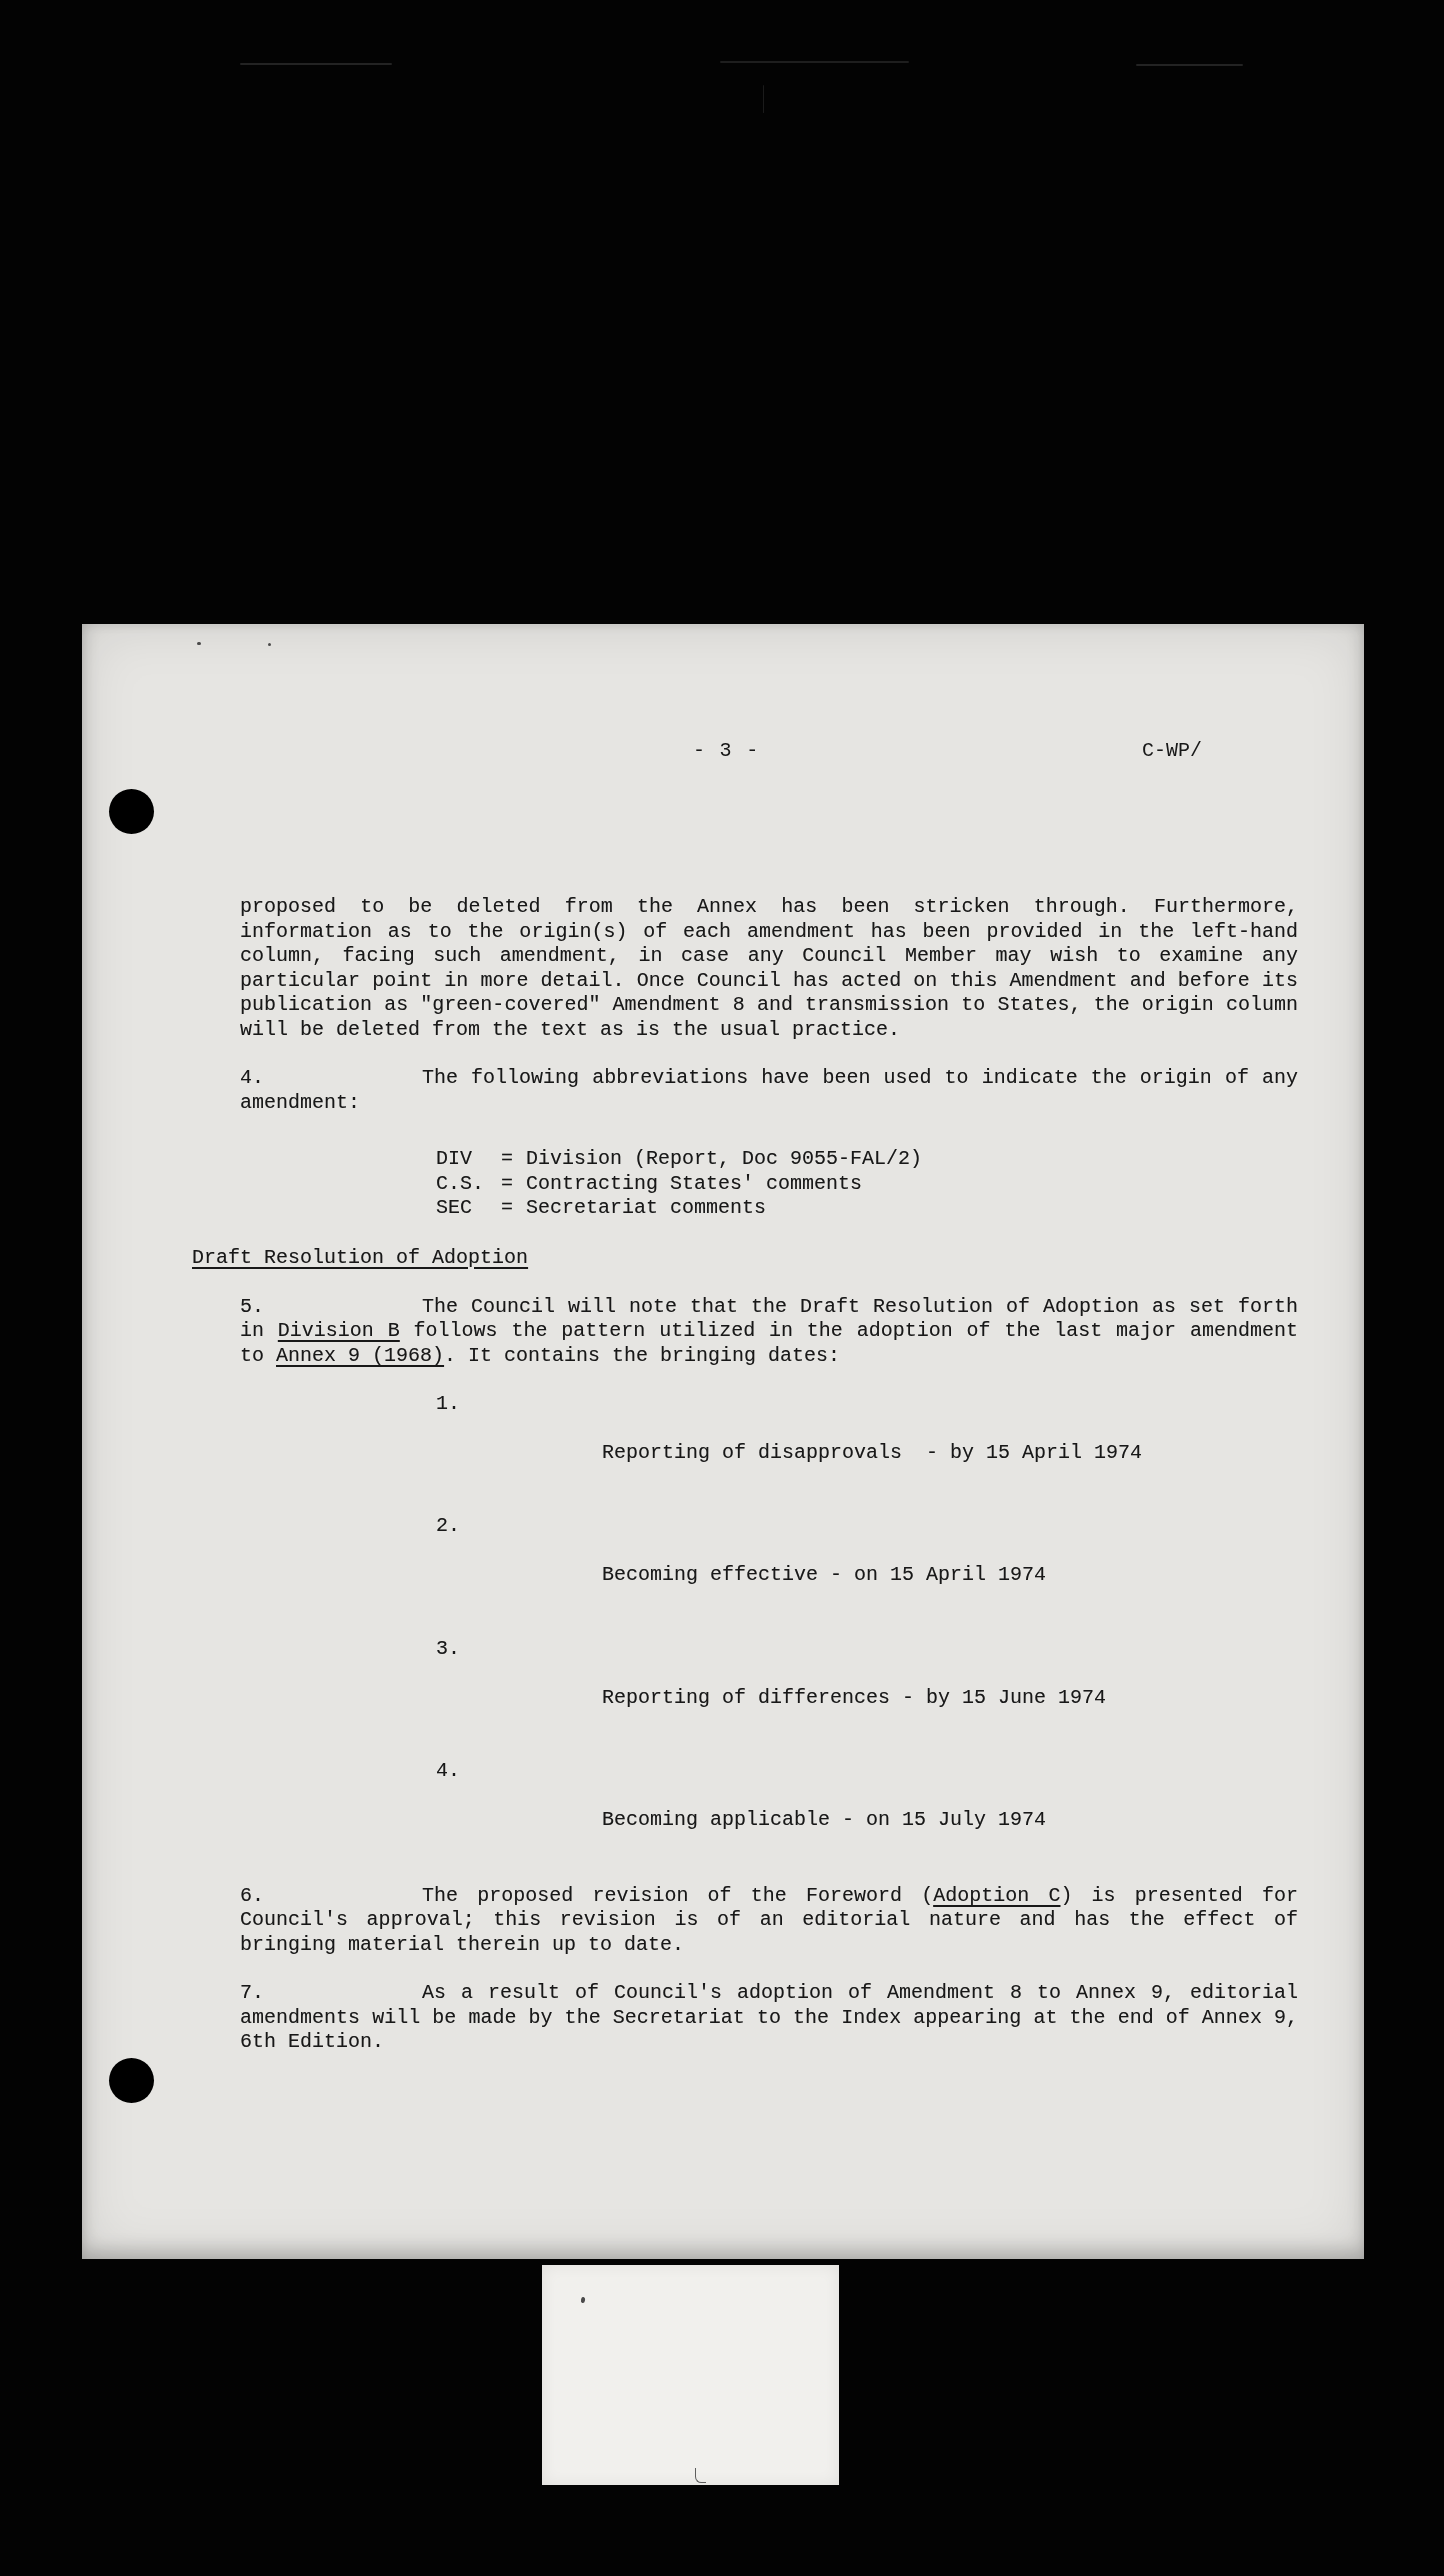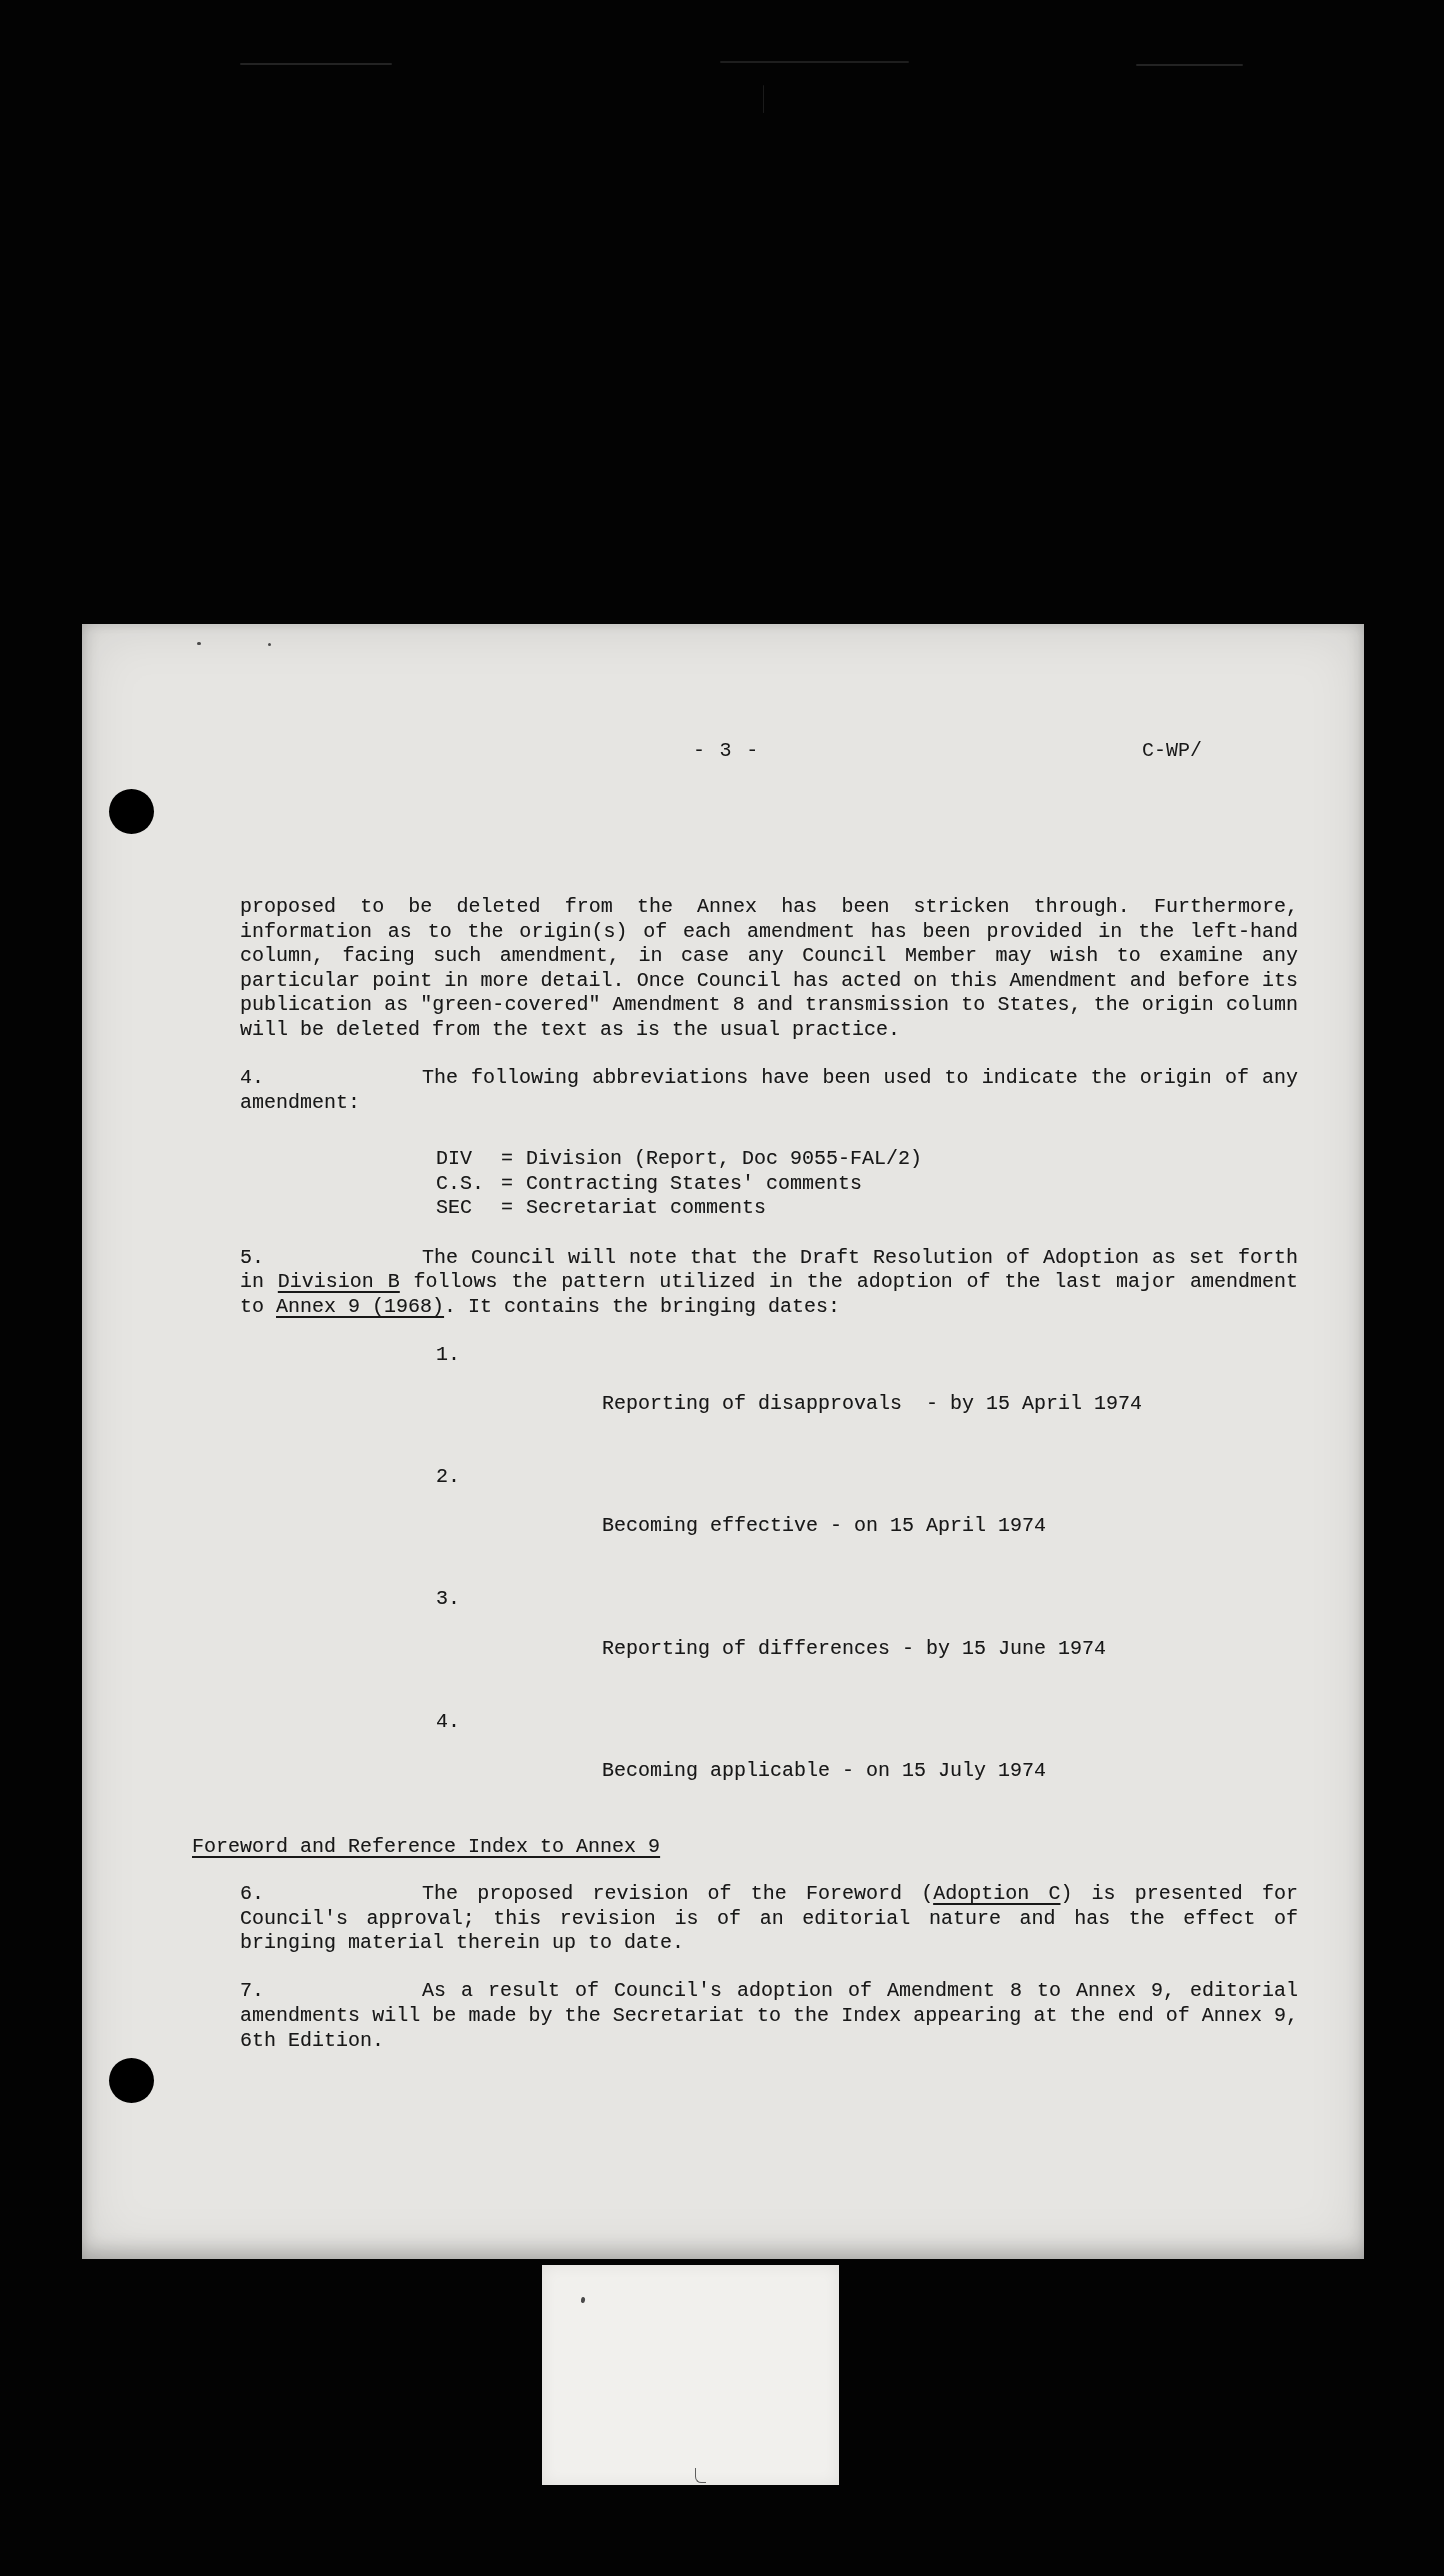--- a/index.html
+++ b/index.html
@@ -135,20 +135,21 @@
           <span class="abbr-eq">=</span>
           <span class="abbr-val">Contracting States' comments</span>
         </div>
         <div class="abbr-row">
           <span class="abbr-key">SEC</span>
           <span class="abbr-eq">=</span>
           <span class="abbr-val">Secretariat comments</span>
         </div>
       </div>
 
+      <h2 class="heading">Draft Resolution of Adoption</h2>
 
       <div class="para numbered justify">
         <span class="pnum">5.</span>
         <span class="ptext"><span>The Council will note that the Draft Resolution of Adoption as set forth in </span><span class="u">Division B</span><span> follows the pattern utilized in the adoption of the last major amendment to </span><span class="u">Annex 9 (1968)</span><span>. It contains the bringing dates:</span></span>
       </div>
 
       <div class="dates-list">
         <div class="date-item">
           <span class="dnum">1.</span>
           <span class="date-text">Reporting of disapprovals  - by 15 April 1974</span>
@@ -160,21 +161,20 @@
         <div class="date-item">
           <span class="dnum">3.</span>
           <span class="date-text">Reporting of differences - by 15 June 1974</span>
         </div>
         <div class="date-item">
           <span class="dnum">4.</span>
           <span class="date-text">Becoming applicable - on 15 July 1974</span>
         </div>
       </div>
 
-      <h2 class="heading heading-2">Foreword and Reference Index to Annex 9</h2>
 
       <div class="para numbered justify">
         <span class="pnum">6.</span>
         <span class="ptext"><span>The proposed revision of the Foreword (</span><span class="u">Adoption C</span><span>) is presented for Council's approval; this revision is of an editorial nature and has the effect of bringing material therein up to date.</span></span>
       </div>
 
       <div class="para numbered justify">
         <span class="pnum">7.</span>
         <span class="ptext">As a result of Council's adoption of Amendment 8 to Annex 9, editorial amendments will be made by the Secretariat to the Index appearing at the end of Annex 9, 6th Edition.</span>
       </div>

